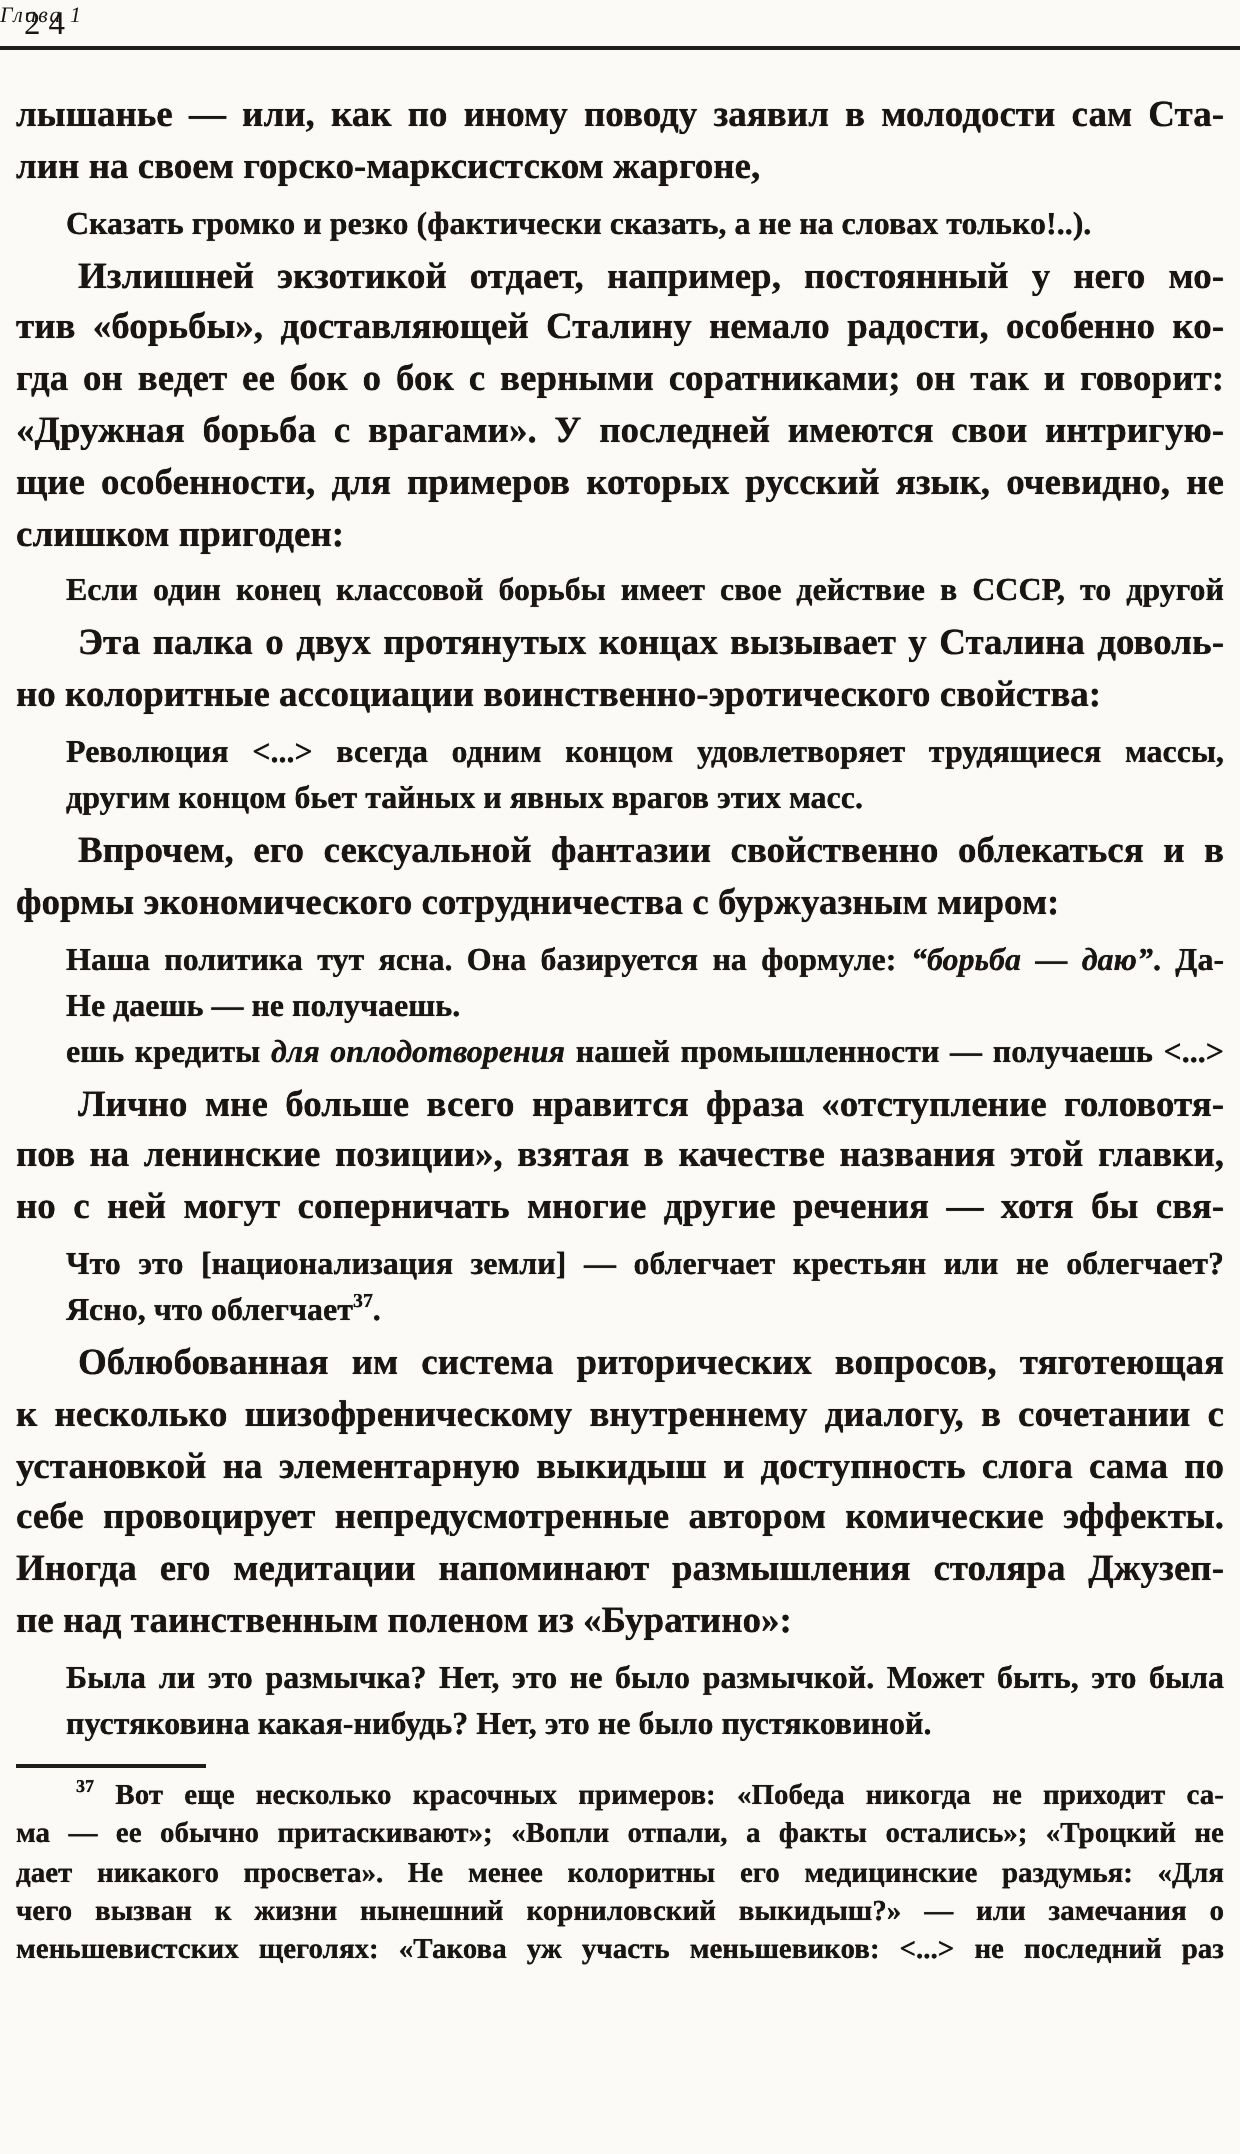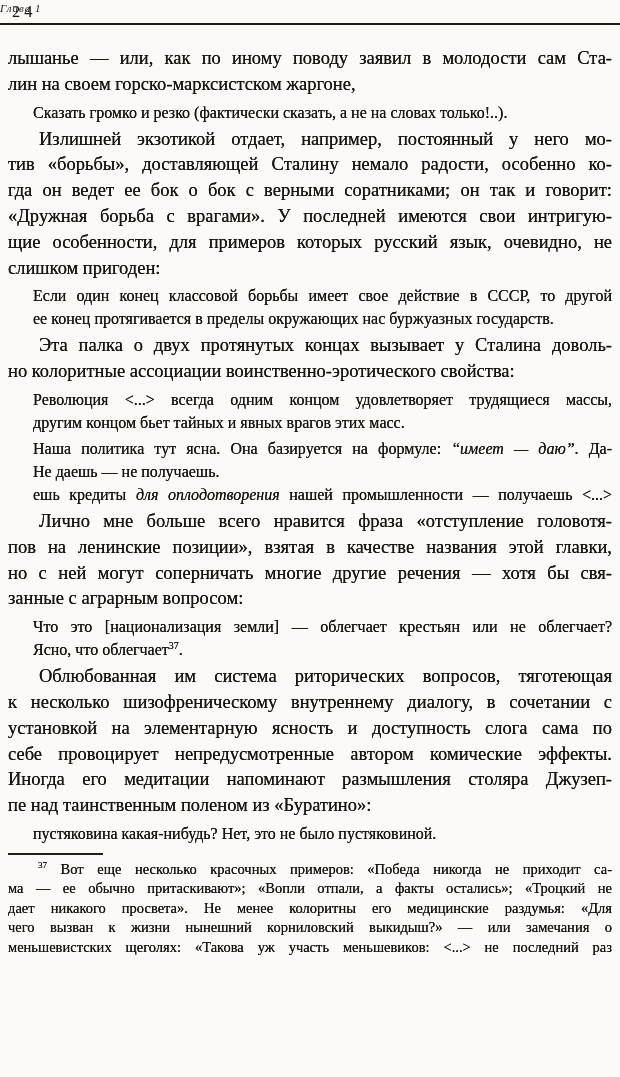--- a/index.html
+++ b/index.html
@@ -24,20 +24,21 @@
   .ch{
     position:absolute;left:0;right:0;top:2px;
     text-align:left;font-style:italic;font-size:11px;letter-spacing:1px;
   }
   .rule{border-top:2px solid var(--rule);}
   
   .col{
     padding:21px 8px 0 8px;
     font-size:18.5px;line-height:25.8px;
     text-shadow:0 0 .35px currentColor; 
+    font-weight:bold;
   }
   .line{
     text-align:justify;
     text-align-last:justify;
     white-space:nowrap;
   }
   .line.last{text-align-last:left;}
   .para.indent .line:first-child{text-indent:31px;}
   .quote{
     margin:3px 0 3px 25px;
@@ -74,54 +75,57 @@
     <div class="para indent">
         <div class="line">Излишней экзотикой отдает, например, постоянный у него мо-</div>
         <div class="line">тив «борьбы», доставляющей Сталину немало радости, особенно ко-</div>
         <div class="line">гда он ведет ее бок о бок с верными соратниками; он так и говорит:</div>
         <div class="line">«Дружная борьба с врагами». У последней имеются свои интригую-</div>
         <div class="line">щие особенности, для примеров которых русский язык, очевидно, не</div>
         <div class="line last">слишком  пригоден:</div>
       </div>
     <div class="quote">
         <div class="line">Если один конец классовой борьбы имеет свое действие в СССР, то другой</div>
-        <div class="line last">ее конец протягивается в пределы окружающих нас буржуазных государств.</div>
       </div>
     <div class="para indent">
         <div class="line">Эта палка о двух протянутых концах вызывает у Сталина доволь-</div>
         <div class="line last">но колоритные ассоциации воинственно-эротического свойства:</div>
       </div>
     <div class="quote">
         <div class="line">Революция &lt;...&gt; всегда одним концом удовлетворяет трудящиеся массы,</div>
         <div class="line last">другим концом бьет тайных и явных врагов этих масс.</div>
       </div>
+    <div class="para indent">
+        <div class="line">Впрочем, его сексуальной фантазии свойственно облекаться и в</div>
+        <div class="line last">формы экономического сотрудничества с буржуазным миром:</div>
+      </div>
     <div class="quote">
-        <div class="line"><span>Наша политика тут ясна. Она базируется на формуле: </span><span class="i">“имеет — даю”</span><span>. Да-</span></div>
+        <div class="line"><span>Наша политика тут ясна. Она базируется на формуле: </span><span class="i">“борьба — даю”</span><span>. Да-</span></div>
         <div class="line last">Не даешь — не получаешь.</div>
         <div class="line"><span>ешь кредиты </span><span class="i">для оплодотворения</span><span> нашей промышленности — получаешь &lt;...&gt;</span></div>
       </div>
     <div class="para indent">
         <div class="line">Лично мне больше всего нравится фраза «отступление головотя-</div>
         <div class="line">пов на ленинские позиции», взятая в качестве названия этой главки,</div>
         <div class="line">но с ней могут соперничать многие другие речения — хотя бы свя-</div>
-        <div class="line last">занные с аграрным вопросом:</div>
       </div>
     <div class="quote">
         <div class="line">Что это [национализация земли] — облегчает крестьян или не облегчает?</div>
         <div class="line last"><span>Ясно, что облегчает</span><span class="sup">37</span><span>.</span></div>
       </div>
     <div class="para indent">
         <div class="line">Облюбованная им система риторических вопросов, тяготеющая</div>
         <div class="line">к несколько шизофреническому внутреннему диалогу, в сочетании с</div>
-        <div class="line">установкой на элементарную ясность и доступность слога сама по</div>
+        <div class="line">установкой на элементарную выкидыш и доступность слога сама по</div>
         <div class="line">себе провоцирует непредусмотренные автором комические эффекты.</div>
         <div class="line">Иногда его медитации напоминают размышления столяра Джузеп-</div>
         <div class="line last">пе над таинственным поленом из «Буратино»:</div>
       </div>
     <div class="quote">
+        <div class="line">Была ли это размычка? Нет, это не было размычкой. Может быть, это была</div>
         <div class="line last">пустяковина какая-нибудь? Нет, это не было пустяковиной.</div>
       </div>
 
     <div class="fnrule"></div>
     <div class="footnote">
         <div class="line"><span class="sup">37</span><span> Вот еще несколько красочных примеров: «Победа никогда не приходит са-</span></div>
         <div class="line">ма — ее обычно притаскивают»; «Вопли отпали, а факты остались»; «Троцкий не</div>
         <div class="line">дает никакого просвета». Не менее колоритны его медицинские раздумья: «Для</div>
         <div class="line">чего вызван к жизни нынешний корниловский выкидыш?» — или замечания о</div>
         <div class="line">меньшевистских щеголях: «Такова уж участь меньшевиков: &lt;...&gt; не последний раз</div>

